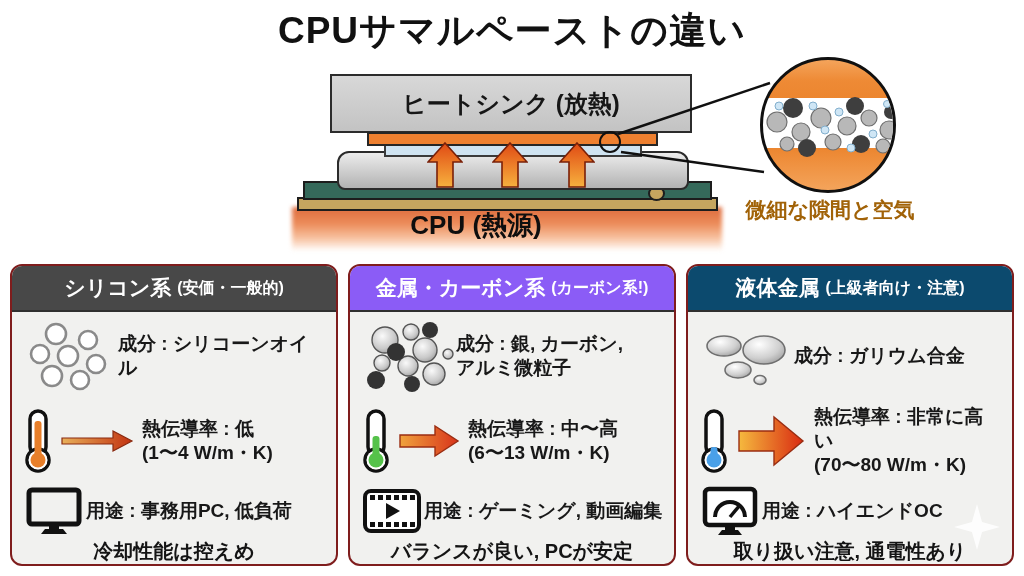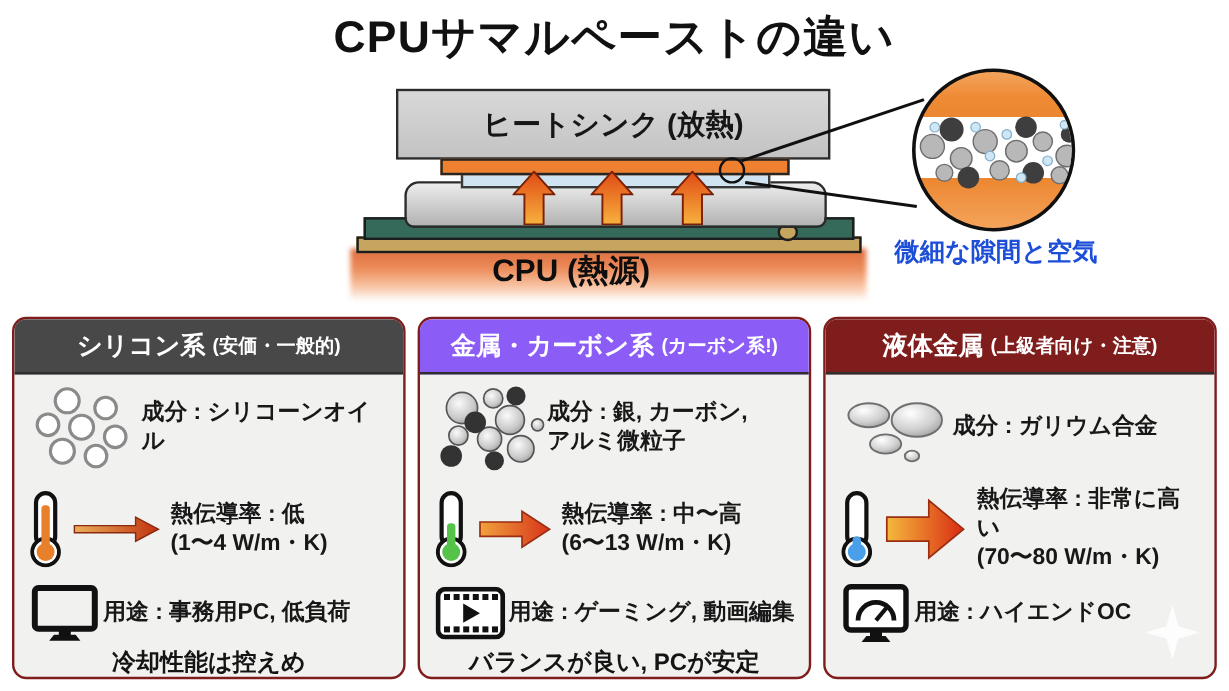--- a/index.html
+++ b/index.html
@@ -23,21 +23,21 @@
   .notch{left:648px;top:186px;width:17px;height:15px;background:#c6a55f;border:2px solid #1d1d1d;border-radius:50%;z-index:2;}
   .glow{left:292px;top:207px;width:430px;height:44px;z-index:0;filter:blur(2px);
         background:linear-gradient(180deg,#dd6b3d 0%,#ec8c5a 38%,#f8c4a4 72%,rgba(255,255,255,0) 100%);}
   .cpu-label{left:292px;top:208px;width:368px;text-align:center;font-size:26px;font-weight:800;color:#0e0e0e;z-index:6;}
   .heat-arrow{z-index:4;}
   .zoom-src{left:599px;top:131px;width:22px;height:22px;border:2.5px solid #101010;border-radius:50%;z-index:7;}
   .connector{position:absolute;left:0;top:0;z-index:6;pointer-events:none;}
   .detail-circle{left:760px;top:57px;width:136px;height:136px;border-radius:50%;
       border:3px solid #101010;overflow:hidden;z-index:8;
       background:linear-gradient(180deg,#f4a45b 0%,#ee8a35 16%,#ec8630 29%,#ffffff 29%,#ffffff 68%,#ec8630 68%,#f4a45b 100%);}
-  .detail-caption{left:712px;top:196px;width:236px;text-align:center;font-size:21px;font-weight:800;color:#1d4ed8;}
+  .detail-caption{left:712px;top:196px;width:236px;text-align:center;font-size:21px;font-weight:800;color:#a16207;}
 
   
   .cards{position:absolute;left:10px;top:264px;width:1004px;height:302px;display:flex;gap:10px;}
   .card{flex:1;position:relative;background:#f1f1ef;border:2px solid #7f1d1d;border-radius:12px;
         display:flex;flex-direction:column;box-sizing:border-box;overflow:hidden;}
   .card-header{height:44px;flex:0 0 44px;background:#484848;color:#fff;display:flex;
                align-items:center;justify-content:center;gap:6px;border-bottom:2px solid #2f2f2f;}
   .hdr-main{font-size:21px;font-weight:800;}
   .hdr-sub{font-size:16px;font-weight:700;}
   .card-body{flex:1;display:flex;flex-direction:column;padding:2px 10px 8px 10px;}
@@ -270,21 +270,21 @@
               </g>
             </svg>
           </div>
           <div class="label">用途 : ゲーミング, 動画編集</div>
         </div>
         <div class="note">バランスが良い, PCが安定</div>
       </div>
     </div>
 
     <div class="card">
-      <div class="card-header" style="background: #7f1d1d;">
+      <div class="card-header" style="background: #0c4a6e;">
         <span class="hdr-main">液体金属</span>
         <span class="hdr-sub">(上級者向け・注意)</span>
       </div>
       <div class="card-body">
         <div class="row row-comp">
           <div class="icon-box comp-icon">
             <svg width="96" height="72" viewBox="0 0 96 72">
               <defs>
                   <radialGradient id="lg" cx="0.38" cy="0.3" r="0.9">
                 <stop offset="0" stop-color="#ffffff"></stop>
@@ -331,18 +331,19 @@
             <svg width="56" height="50" viewBox="0 0 56 50">
               <rect x="3" y="3" width="50" height="36" rx="4" fill="#fff" stroke="#111" stroke-width="4.5"></rect>
               <path d="M13,31 A15,15 0 0 1 43,31" fill="none" stroke="#111" stroke-width="4"></path>
               <line x1="28" y1="31" x2="38" y2="19" stroke="#111" stroke-width="3.5"></line>
               <rect x="23" y="39" width="10" height="5" fill="#111"></rect>
               <polygon points="16,49 40,49 36,44 20,44" fill="#111"></polygon>
             </svg>
           </div>
           <div class="label">用途 : ハイエンドOC</div>
         </div>
+        <div class="note">取り扱い注意, 通電性あり</div>
       </div>
       <div class="sparkle"></div>
     </div>
 
   </div>
 </div>
 
 </body></html>

